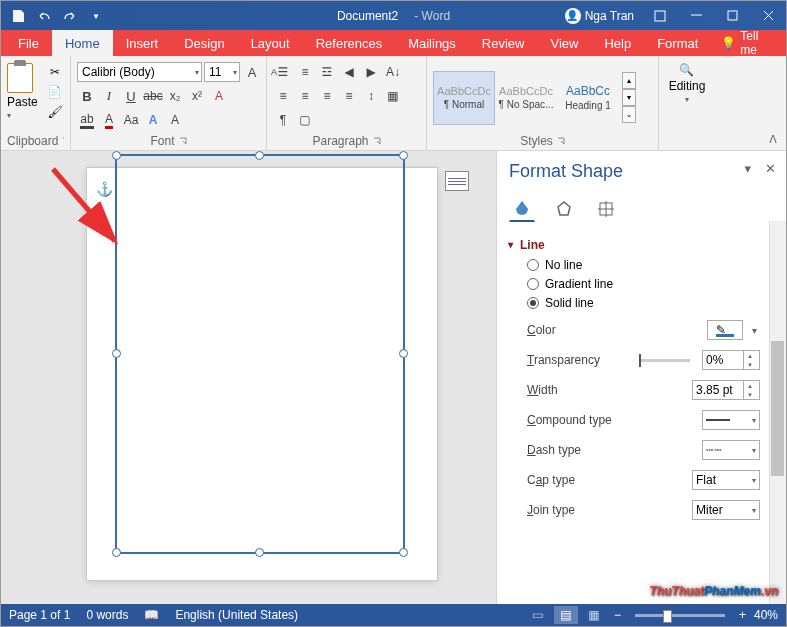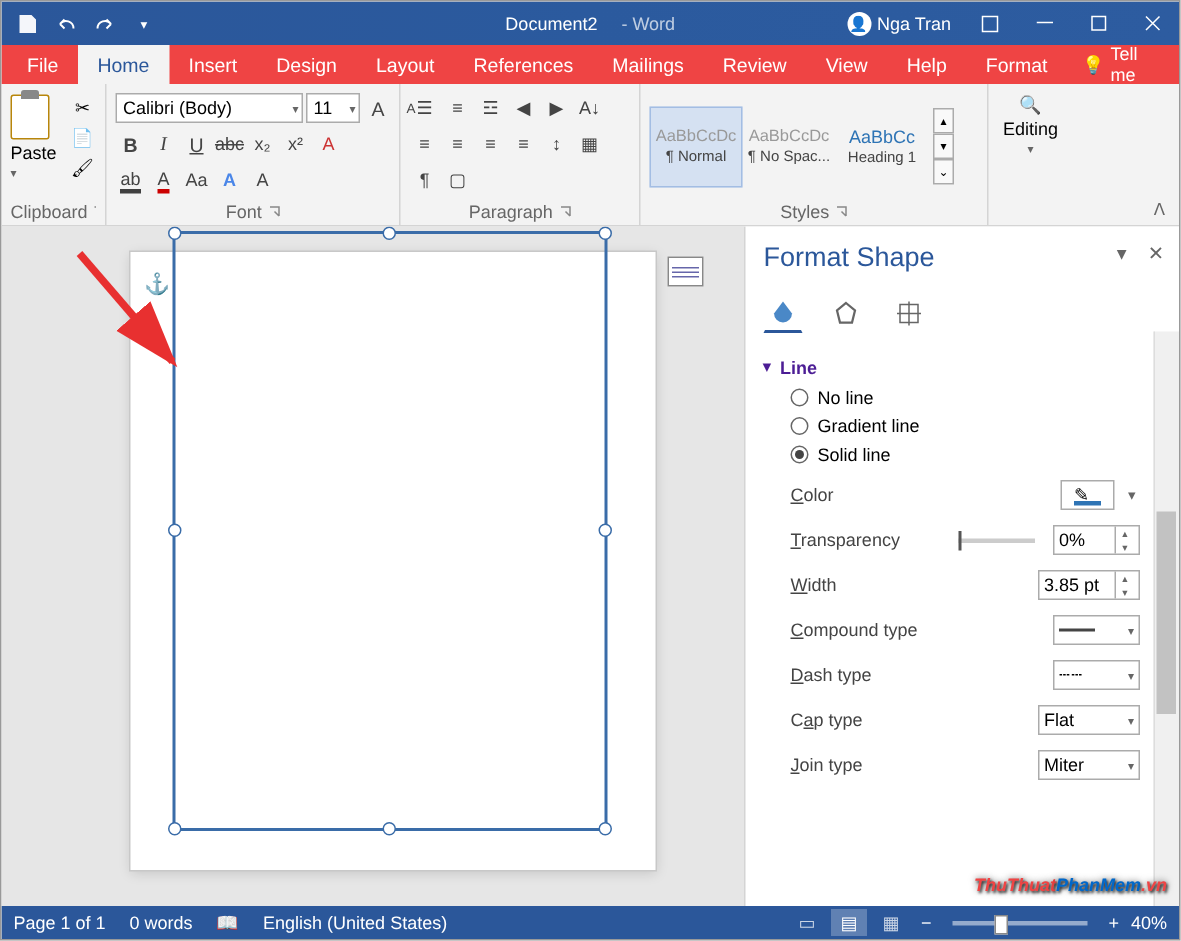--- a/index.html
+++ b/index.html
@@ -66,21 +66,21 @@
 .pane-title{font-size:18px;color:#2b579a;font-weight:normal}
 .pane-ctrl{position:absolute;right:10px;top:10px;display:flex;gap:14px;color:#666}
 .pane-ctrl span{cursor:pointer;font-size:13px}
 .pane-tabs{display:flex;gap:16px;margin-top:14px;padding-bottom:8px}
 .ptab{width:26px;height:26px;border:1px solid transparent;display:flex;align-items:center;justify-content:center;cursor:pointer}
 .ptab.active{border-bottom:2px solid #2b579a}
 .ptab svg{width:20px;height:20px}
 .pane-scroll{position:absolute;right:0;top:70px;bottom:0;width:17px;background:#f0f0f0;border-left:1px solid #ddd}
 .pane-thumb{position:absolute;right:2px;top:120px;width:13px;height:135px;background:#c2c2c2}
 .pane-content{margin-top:8px;padding-right:14px}
-.sec-head{color:#4c1d95;font-size:12px;margin:6px 0;cursor:pointer;display:flex;align-items:center;gap:6px;font-weight:bold}
+.sec-head{color:#7f1d1d;font-size:12px;margin:6px 0;cursor:pointer;display:flex;align-items:center;gap:6px;font-weight:bold}
 .sec-head::before{content:"▸";display:inline-block;transform:rotate(90deg);font-size:10px}
 .radio-row{display:flex;align-items:center;gap:6px;margin:5px 0 5px 18px;cursor:pointer}
 .radio{width:12px;height:12px;border:1px solid #666;border-radius:50%;display:flex;align-items:center;justify-content:center}
 .radio.checked::after{content:"";width:6px;height:6px;background:#444;border-radius:50%}
 .prop-row{display:flex;align-items:center;margin:10px 0 10px 18px;gap:6px}
 .prop-label{flex:0 0 100px;color:#444;font-size:12px}
 .prop-label .ul{text-decoration:underline}
 .prop-ctrl{flex:0 0 58px;height:20px;border:1px solid #ababab;background:#fff;display:flex;align-items:center;padding:0 3px;cursor:pointer;font-size:11px}
 .prop-ctrl .arrow{margin-left:auto;font-size:8px;color:#666}
 .spin{display:flex;flex-direction:column;margin-left:auto;border-left:1px solid #ababab}

